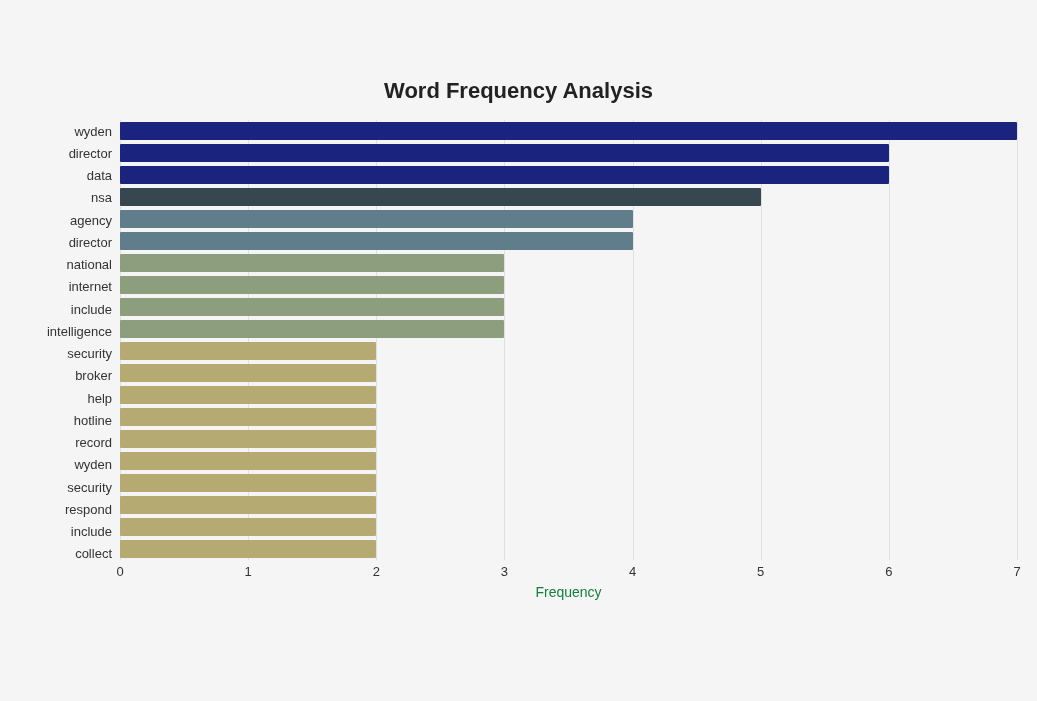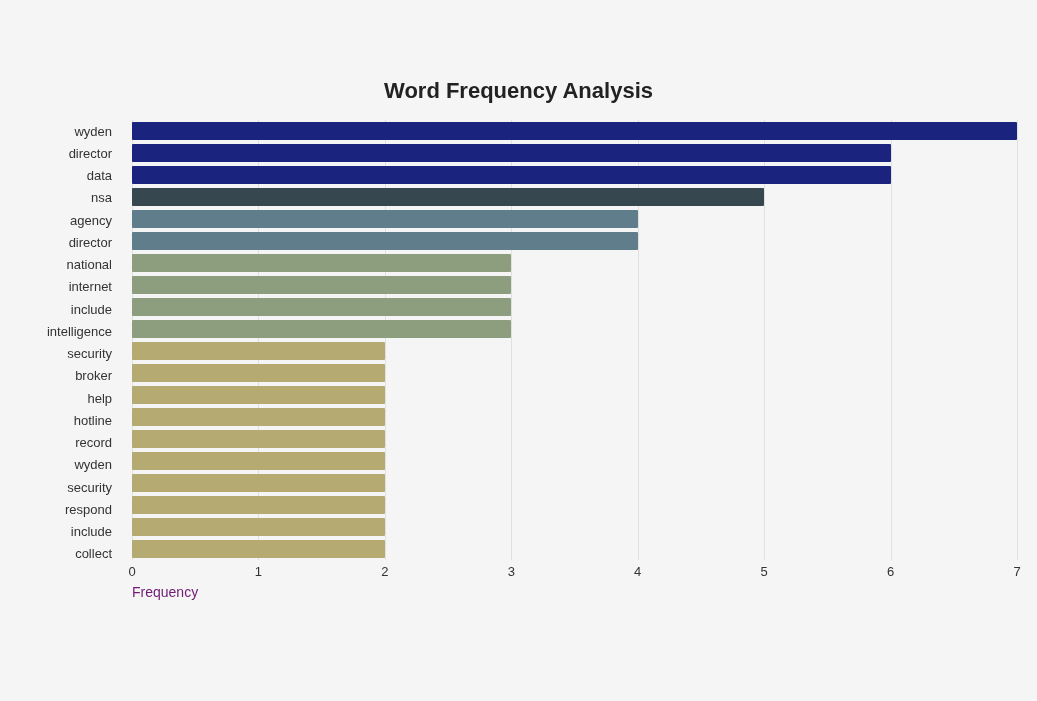--- a/index.html
+++ b/index.html
@@ -24,21 +24,20 @@
       font-size: 22px;
       font-weight: bold;
       color: #222;
       margin-bottom: 16px;
     }
     .chart-area {
       display: flex;
       flex-direction: row;
       width: 100%;
       height: calc(100% - 60px);
-      gap: 12px;
     }
     .y-axis {
       display: flex;
       flex-direction: column;
       justify-content: space-around;
       align-items: flex-end;
       padding-right: 8px;
       width: 100px;
       flex-shrink: 0;
     }
@@ -81,22 +80,23 @@
       height: 18px;
       border-radius: 1px;
     }
     .x-tick {
       position: absolute;
       font-size: 13px;
       color: #333;
       transform: translateX(-50%);
     }
     .x-axis-label {
+      text-align: center;
       font-size: 14px;
-      color: #701a75;
+      color: #15803d;
       margin-top: 24px;
     }
   </style>
 </head>
 <body>
 
 <div class="chart-container">
   <div class="chart-title">Word Frequency Analysis</div>
   <div class="chart-area">
     <div class="y-axis" id="y-axis">

